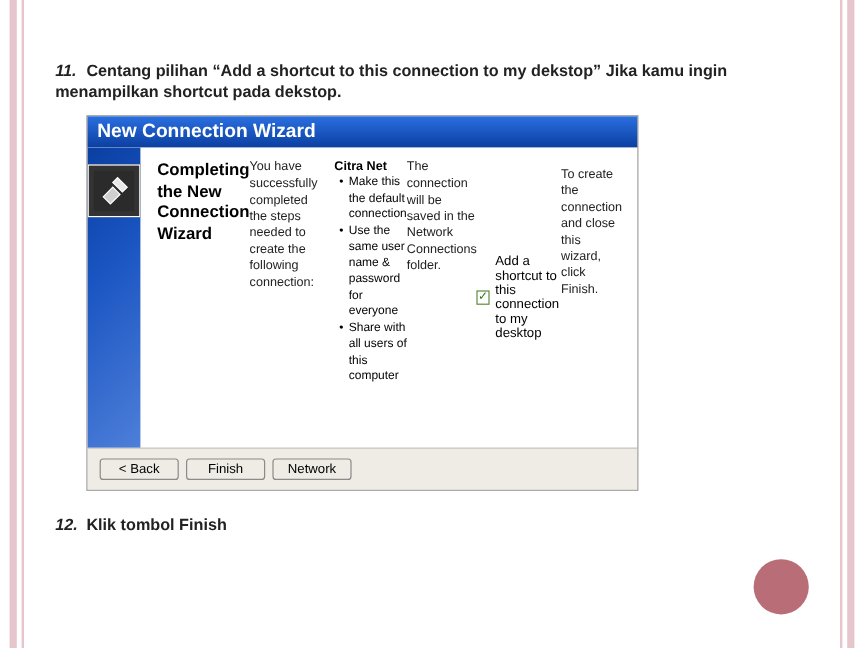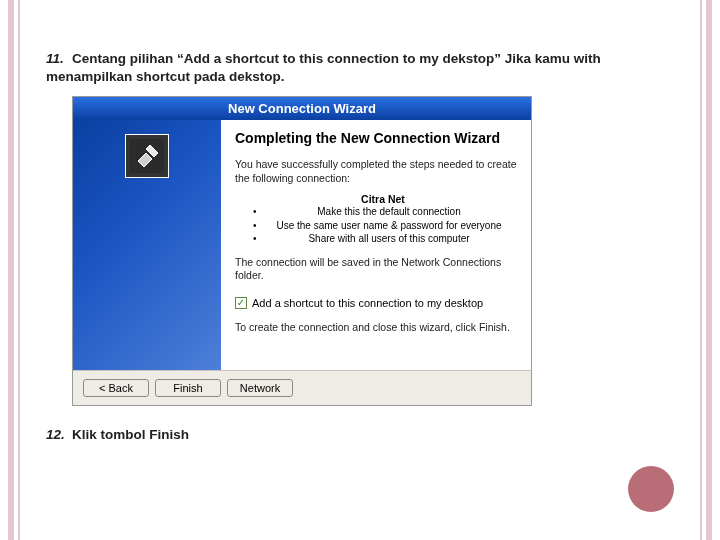--- a/index.html
+++ b/index.html
@@ -53,23 +53,23 @@
     font-size: 11px;
     color: #000;
     margin-left: 26px;
     margin-bottom: 20px;
   }
   .titlebar {
     background: linear-gradient(to bottom, #2a6fe0, #0b3fa1);
     color: #fff;
     padding: 4px 8px;
     font-weight: 700;
-    font-size: 13px;
-    display: flex;
-    justify-content: center;
+    font-size: 16px;
+    display: flex;
+    justify-content: flex-start;
     align-items: center;
   }
   .wizard-body {
     display: flex;
     background: #fff;
     min-height: 250px;
   }
   .wizard-left {
     width: 148px;
     background: linear-gradient(135deg, #0b3fa1 0%, #1a55c2 40%, #4e7fd9 100%);
@@ -85,36 +85,36 @@
     background: #333;
     display: flex;
     align-items: center;
     justify-content: center;
   }
   .wizard-icon svg { display: block; }
   .wizard-right {
     flex: 1;
     padding: 10px 14px 10px 14px;
     display: flex;
-    flex-direction: column;
+    flex-direction: row;
   }
   .wiz-heading {
     font-size: 14px;
     font-weight: 700;
     color: #000;
     margin-bottom: 10px;
     line-height: 1.25;
   }
   .wiz-text {
     font-size: 10.5px;
     color: #222;
     margin-bottom: 8px;
     line-height: 1.3;
   }
-  .conn-block { margin-left: 14px; margin-bottom: 10px; text-align: center; }
+  .conn-block { margin-left: 14px; margin-bottom: 10px; }
   .conn-name { font-weight: 700; font-size: 10.5px; }
   .conn-list { list-style: none; margin-left: 4px; }
   .conn-list li { font-size: 10px; line-height: 1.35; padding-left: 8px; position: relative; }
   .conn-list li::before { content: "•"; position: absolute; left: 0; }
   .checkbox-row {
     display: flex;
     align-items: center;
     gap: 5px;
     margin: 6px 0;
   }
@@ -154,21 +154,21 @@
 
 <div class="stripe s1"></div>
 <div class="stripe s2"></div>
 <div class="stripe s3"></div>
 <div class="stripe s4"></div>
 <div class="circle-deco"></div>
 
 <div class="content">
 
   <div class="step">
-    <span class="num">11.</span><span class="body">Centang pilihan “Add a shortcut to this connection to my dekstop” Jika kamu with menampilkan shortcut pada dekstop.</span>
+    <span class="num">11.</span><span class="body">Centang pilihan “Add a shortcut to this connection to my dekstop” Jika kamu ingin menampilkan shortcut pada dekstop.</span>
   </div>
 
   <div class="wizard">
     <div class="titlebar">
       <span>New Connection Wizard</span>
     </div>
     <div class="wizard-body">
       <div class="wizard-left">
         <div class="wizard-icon">
           <svg width="34" height="34" viewBox="0 0 34 34">

